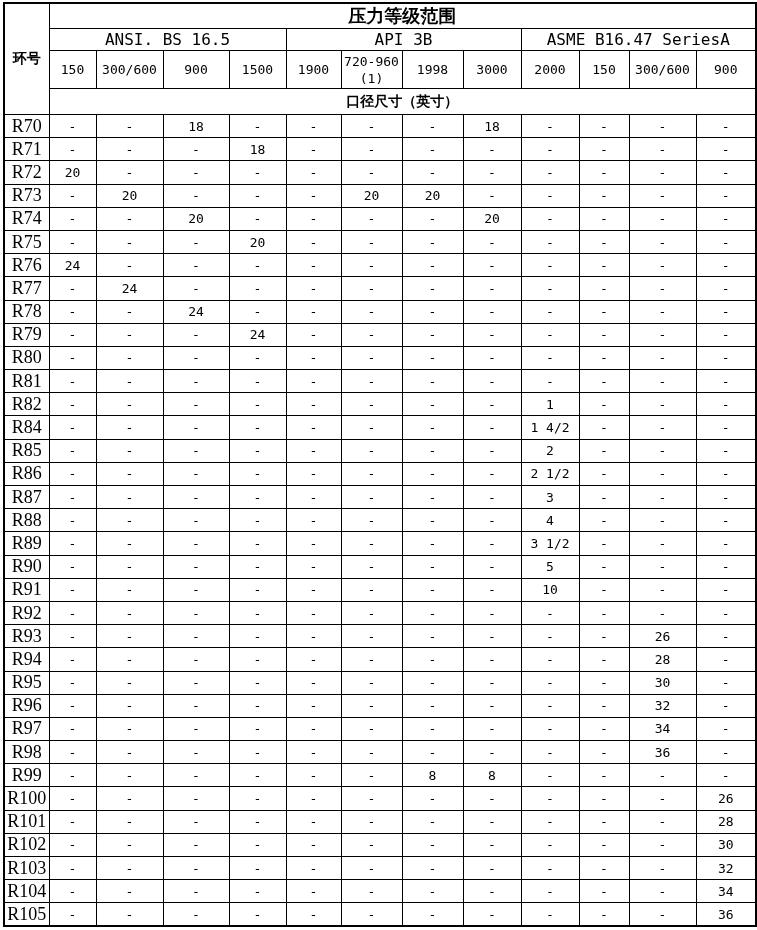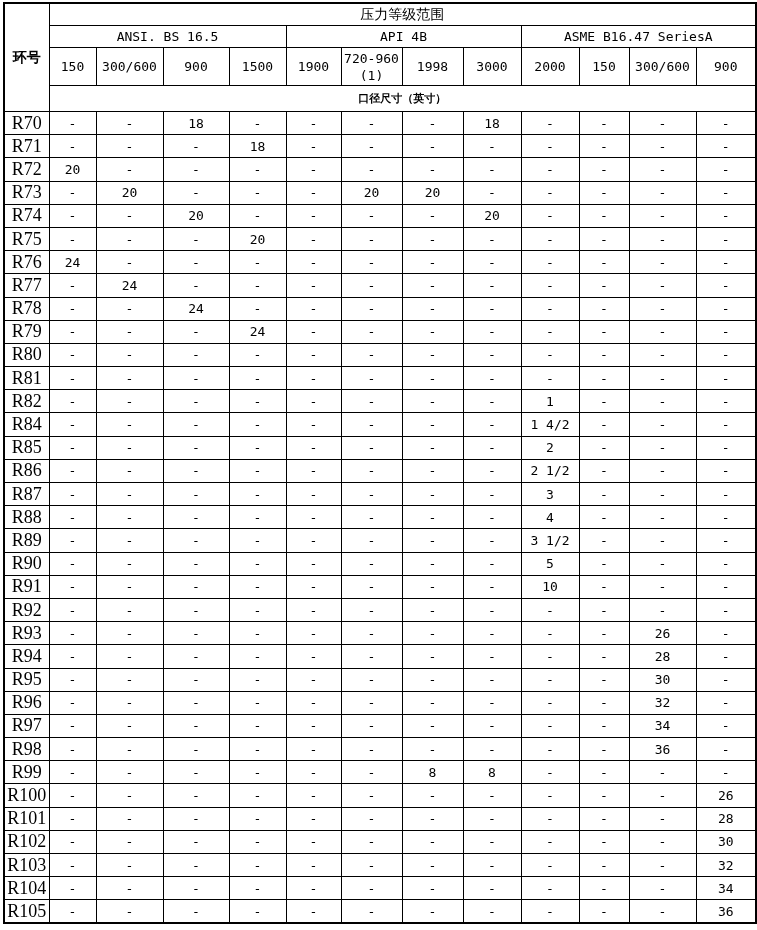--- a/index.html
+++ b/index.html
@@ -13,33 +13,33 @@
   }
   table.ringtable td{
     border:1px solid #000;text-align:center;vertical-align:middle;
     padding:0;overflow:hidden;color:#000;white-space:nowrap;
   }
   td.corner{
     font-family:"DejaVu Sans",sans-serif;font-weight:bold;font-size:14px;
     vertical-align:top;padding-top:21px;margin-left:14px;
   }
   td.title{
-    font-family:"DejaVu Sans",sans-serif;font-weight:normal;font-size:14px;
+    font-family:"DejaVu Sans",sans-serif;font-weight:bold;font-size:18px;
     height:21px;
     margin-top:25px;
   }
   td.group{
-    font-family:"DejaVu Sans Mono",monospace;font-size:13px;height:21px;
+    font-family:"DejaVu Sans Mono",monospace;font-size:16px;height:21px;
   }
   td.colhead{
     font-family:"DejaVu Sans Mono",monospace;font-size:13px;
     vertical-align:top;padding-top:3px;height:37px;line-height:17px;
   }
   td.sizelabel{
-    font-family:"DejaVu Sans",sans-serif;font-weight:bold;font-size:11px;
+    font-family:"DejaVu Sans",sans-serif;font-weight:bold;font-size:14px;
     height:25px;
   }
   tr.datarow{height:23.2px;}
   td.rowlabel{
     font-family:"Liberation Serif",serif;font-size:18px;
   }
   td.val{
     font-family:"DejaVu Sans Mono",monospace;font-size:13px;
   }
 </style>
@@ -63,21 +63,21 @@
         <col style="width:67px">
       <col style="width:60px">
     </colgroup>
     <tbody id="tbody">
       <tr>
         <td class="corner" rowspan="4">环号</td>
         <td class="title" colspan="12">压力等级范围</td>
       </tr>
       <tr>
         <td class="group" colspan="4">ANSI. BS 16.5</td>
-        <td class="group" colspan="4">API 4B</td>
+        <td class="group" colspan="4">API 3B</td>
         <td class="group" colspan="4">ASME B16.47 SeriesA</td>
       </tr>
       <tr id="colhead-row">
           <td class="colhead">
             <div>150</div>
           </td>
           <td class="colhead">
             <div>300/600</div>
           </td>
           <td class="colhead">

